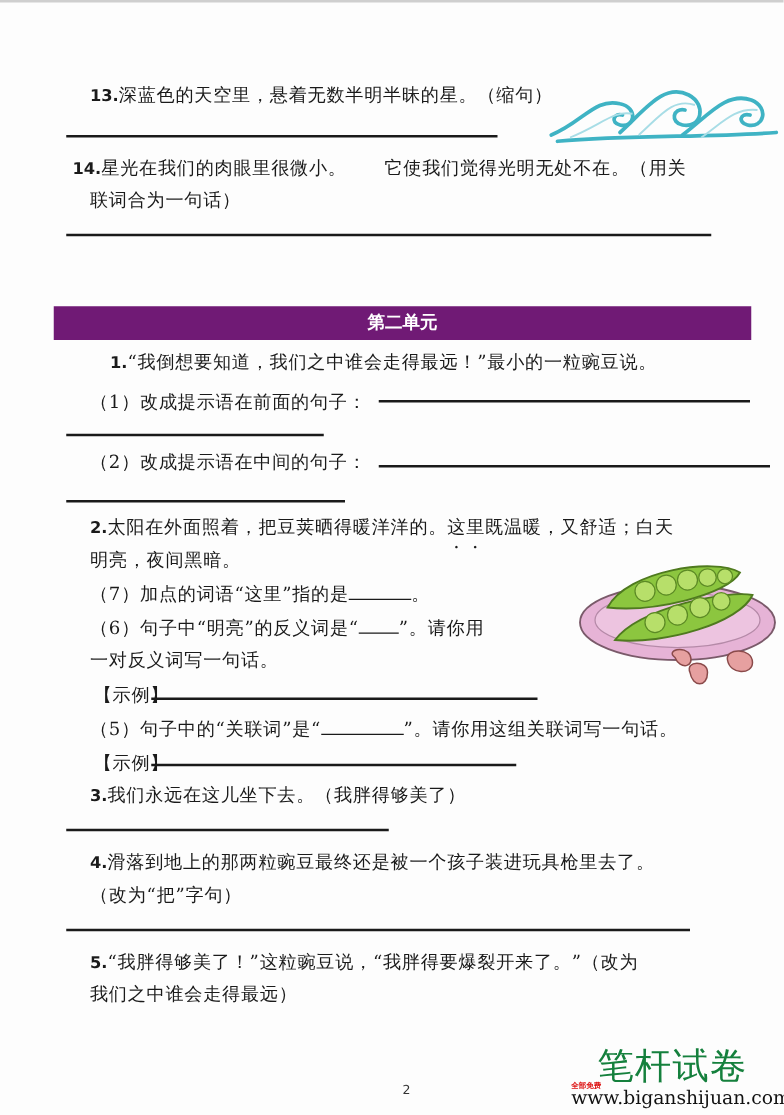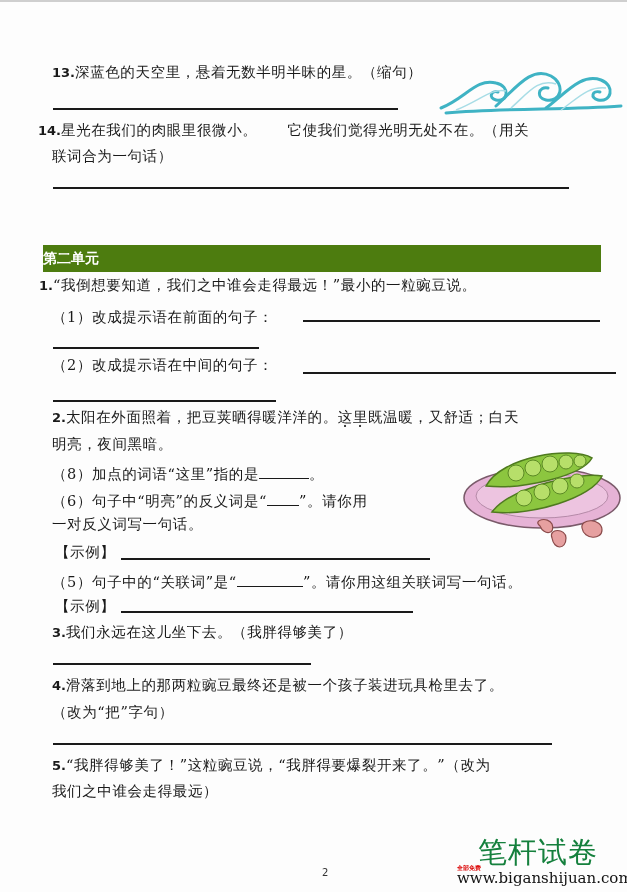--- a/index.html
+++ b/index.html
@@ -1,27 +1,27 @@
 <!DOCTYPE html>
 <html><head>
 <meta charset="utf-8">
 <style>
   html, body { margin: 0; padding: 0; }
   body {
     width: 627px; height: 892px; background: #fdfdfd; position: relative; overflow: hidden;
     font-family: "DejaVu Serif", "Liberation Serif", serif; color: #1a1a1a;
   }
   .topbar { position: absolute; left: 0; top: 0; width: 627px; height: 2px; background: #cfcfcf; }
-  .t { position: absolute; font-size: 14.5px; line-height: 16px; white-space: nowrap; letter-spacing: 0.6px; }
+  .t { position: absolute; font-size: 14.5px; line-height: 27px; white-space: nowrap; letter-spacing: 0.6px; margin-left: 20px; }
   .num { font-family: "DejaVu Sans", sans-serif; font-weight: bold; font-size: 13px; letter-spacing: 0; }
   .line { position: absolute; height: 2px; background: #1a1a1a; }
   .banner {
-    position: absolute; left: 43px; top: 245px; width: 558px; height: 27px; background: #4d7c0f;
+    position: absolute; left: 43px; top: 245px; width: 558px; height: 27px; background: #701a75;
     color: #ffffff; font-family: "DejaVu Sans", sans-serif; font-weight: bold; font-size: 14px;
-    text-align: left; line-height: 27px;
+    text-align: center; line-height: 27px;
   }
   .blank { display: inline-block; border-bottom: 1.5px solid #1a1a1a; height: 15px; vertical-align: baseline; }
   .dot-em { position: relative; }
   .dot-em::after { content: "·"; position: absolute; left: 50%; transform: translateX(-50%); top: 10px; font-size: 16px; }
   .waves { position: absolute; left: 436px; top: 58px; width: 190px; height: 58px; }
   .peas { position: absolute; left: 462px; top: 446px; width: 160px; height: 110px; }
   .pagenum { position: absolute; left: 322px; top: 867px; font-family: "DejaVu Sans", sans-serif; font-size: 10px; color: #333; }
   .brand-cn { position: absolute; left: 478px; top: 833px; font-family: "DejaVu Sans", sans-serif; font-size: 29px; color: #15803d; letter-spacing: 1px; }
   .brand-free { position: absolute; left: 457px; top: 864px; font-family: "DejaVu Sans", sans-serif; font-size: 6px; color: #d11; font-weight: bold; }
   .brand-url { position: absolute; left: 457px; top: 869px; font-family: "DejaVu Serif", serif; font-size: 15px; color: #111; }
@@ -51,37 +51,37 @@
 </svg>
 
 <div class="t" style="left:38px; top:122px;">
   <span class="num">14.</span><span>星光在我们的肉眼里很微小。　　它使我们觉得光明无处不在。（用关</span>
 </div>
 <div class="t" style="left:52px; top:148px;">联词合为一句话）</div>
 <div class="line" style="left:53px; top:187px; width:516px;"></div>
 
 <div class="banner">第二单元</div>
 
-<div class="t" style="left:39px; top:277px;text-align:center;">
+<div class="t" style="left:68px; top:277px;text-align:center;">
   <span class="num">1.</span><span>“我倒想要知道，我们之中谁会走得最远！”最小的一粒豌豆说。</span>
 </div>
 <div class="t" style="left:52px; top:309px;">（1）改成提示语在前面的句子：</div>
 <div class="line" style="left:303px; top:320px; width:297px;"></div>
 <div class="line" style="left:53px; top:347px; width:206px;"></div>
 <div class="t" style="left:52px; top:357px;">（2）改成提示语在中间的句子：</div>
 <div class="line" style="left:303px; top:372px; width:313px;"></div>
 <div class="line" style="left:53px; top:400px; width:223px;"></div>
 
 <div class="t" style="left:52px; top:409px;">
   <span class="num">2.</span><span>太阳在外面照着，把豆荚晒得暖洋洋的。</span><span class="dot-em">这</span><span class="dot-em">里</span><span>既温暖，又舒适；白天</span>
 </div>
 <div class="t" style="left:52px; top:436px;">明亮，夜间黑暗。</div>
 
 <div class="t" style="left:52px; top:463px;">
-  <span>（8）加点的词语“这里”指的是</span><span class="blank" style="width:50px;"></span><span>。</span>
+  <span>（7）加点的词语“这里”指的是</span><span class="blank" style="width:50px;"></span><span>。</span>
 </div>
 <div class="t" style="left:52px; top:490px;">
   <span>（6）句子中“明亮”的反义词是“</span><span class="blank" style="width:32px;"></span><span>”。请你用</span>
 </div>
 <div class="t" style="left:52px; top:516px;">一对反义词写一句话。</div>
 
 <div class="t" style="left:55px; top:544px;">【示例】</div>
 <div class="line" style="left:121px; top:558px; width:309px;"></div>
 
 <div class="t" style="left:52px; top:571px;">

